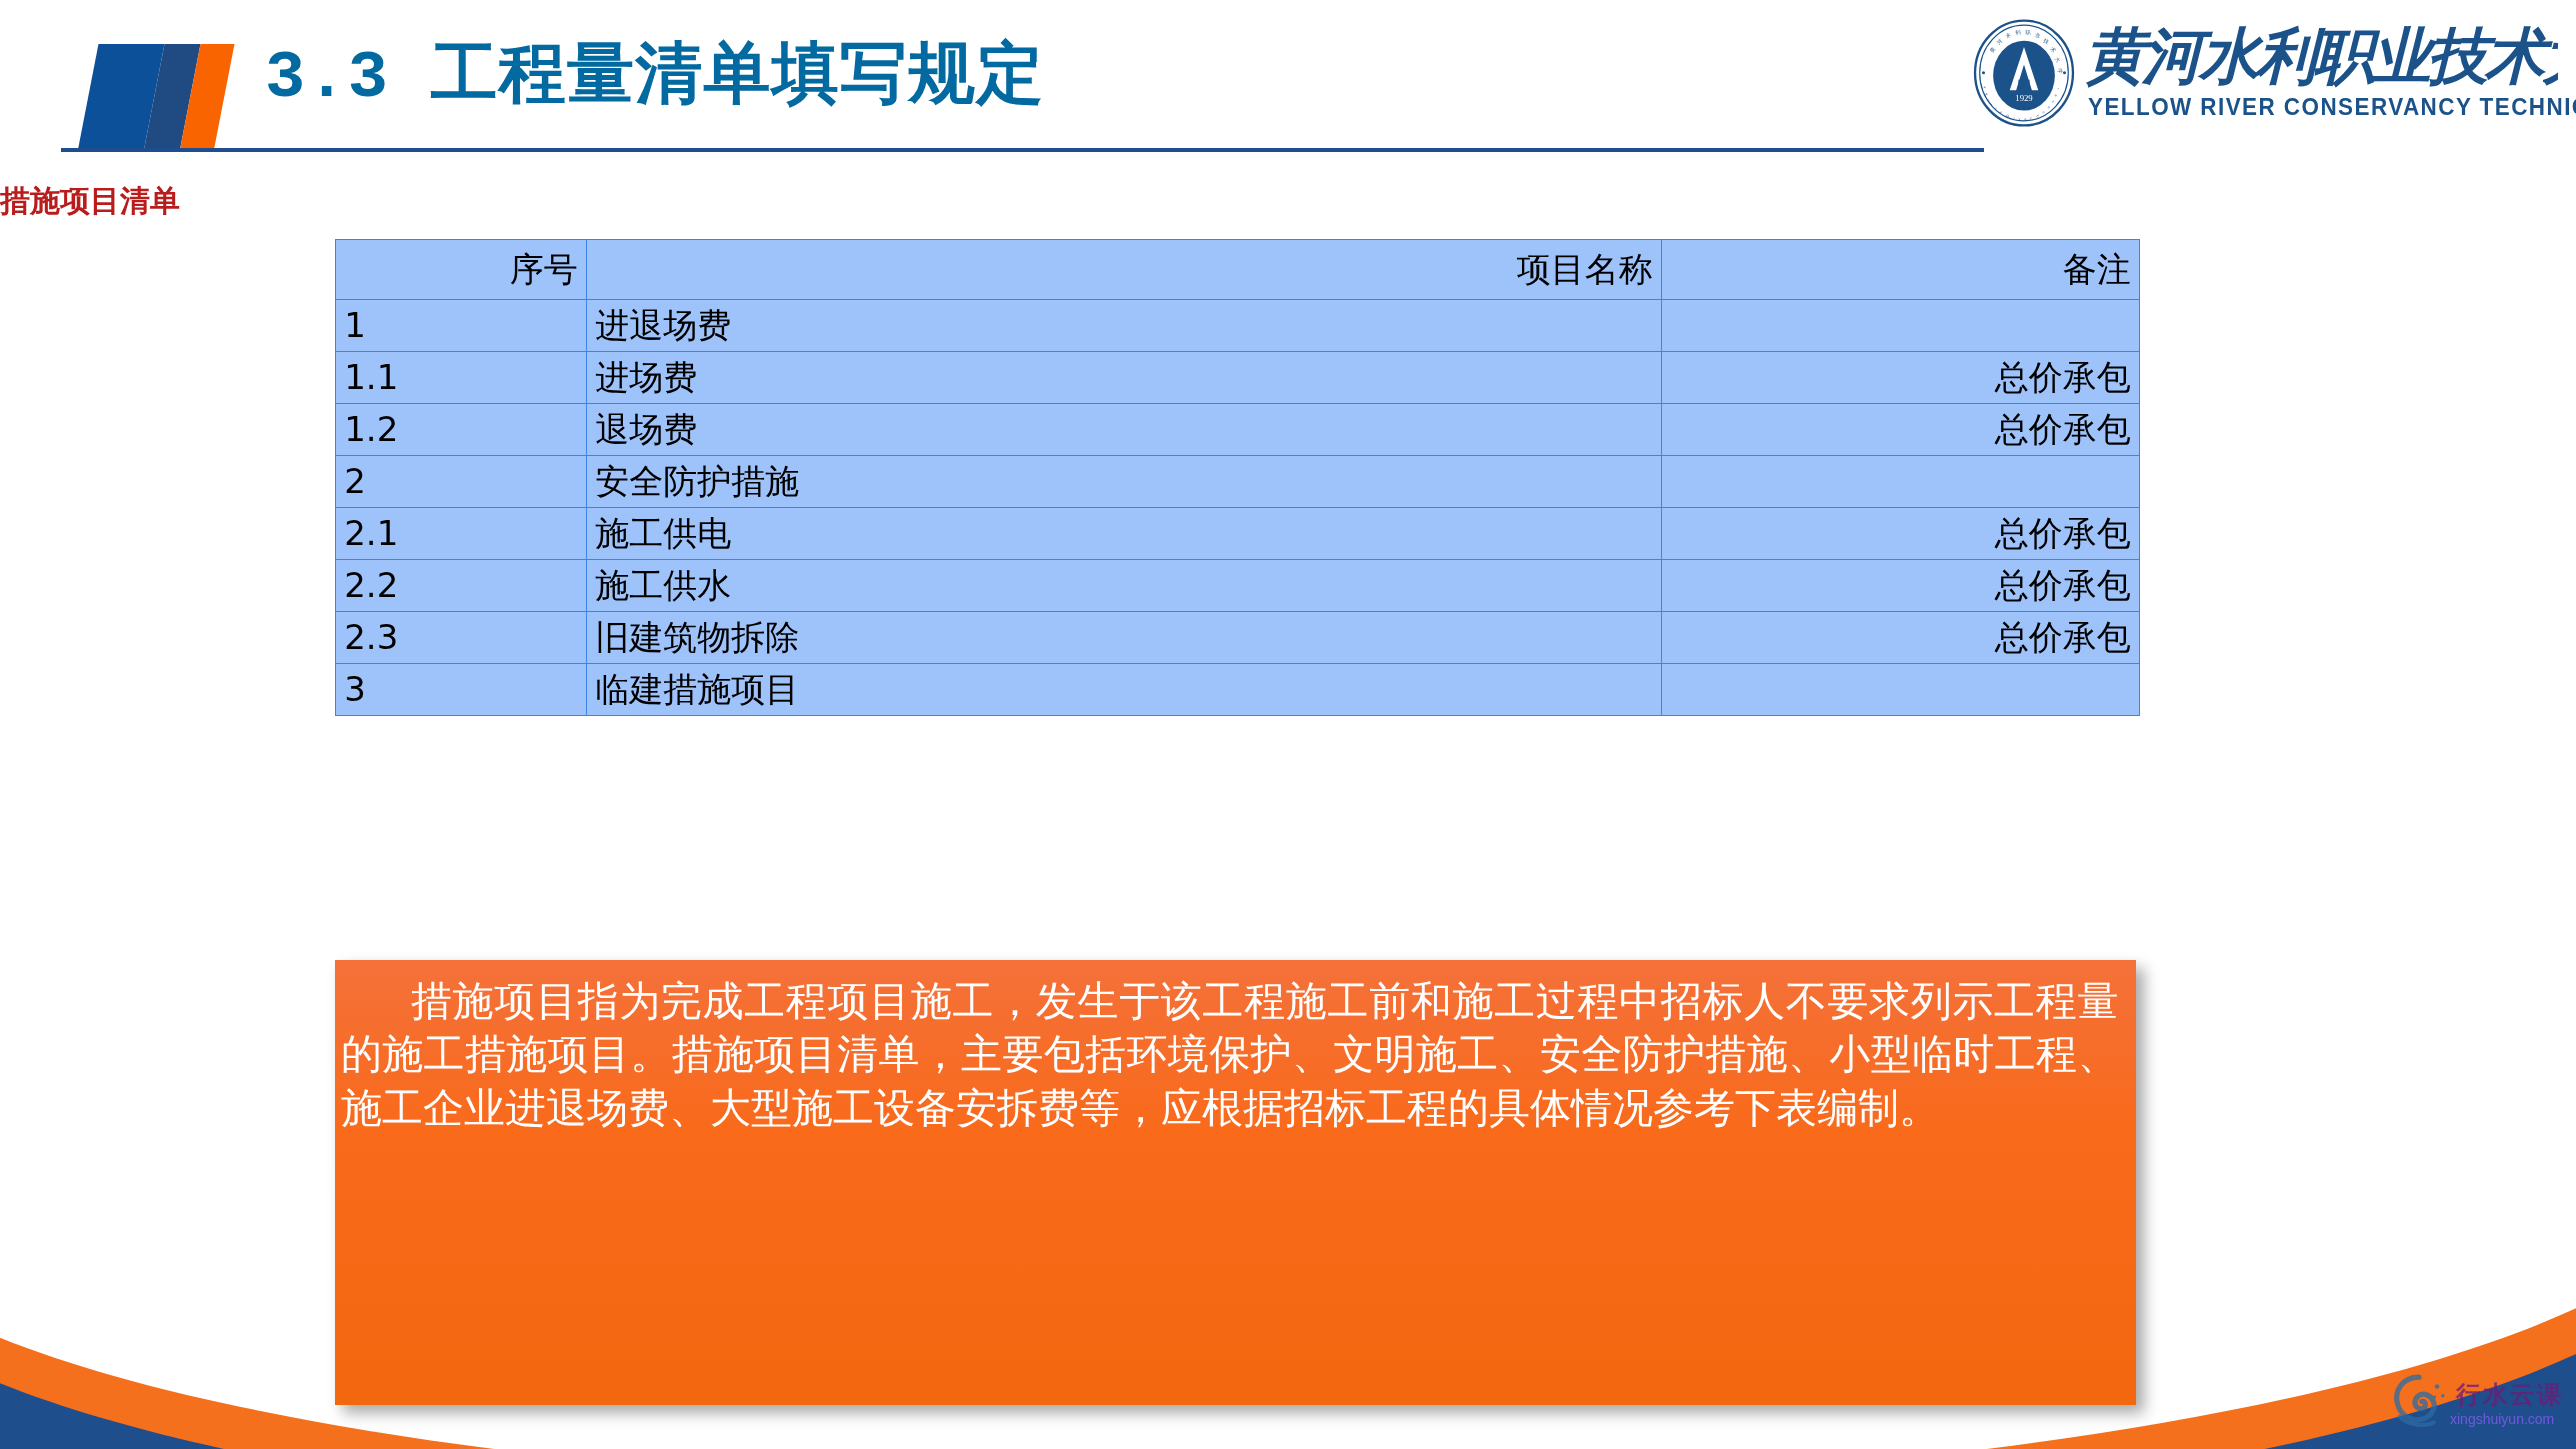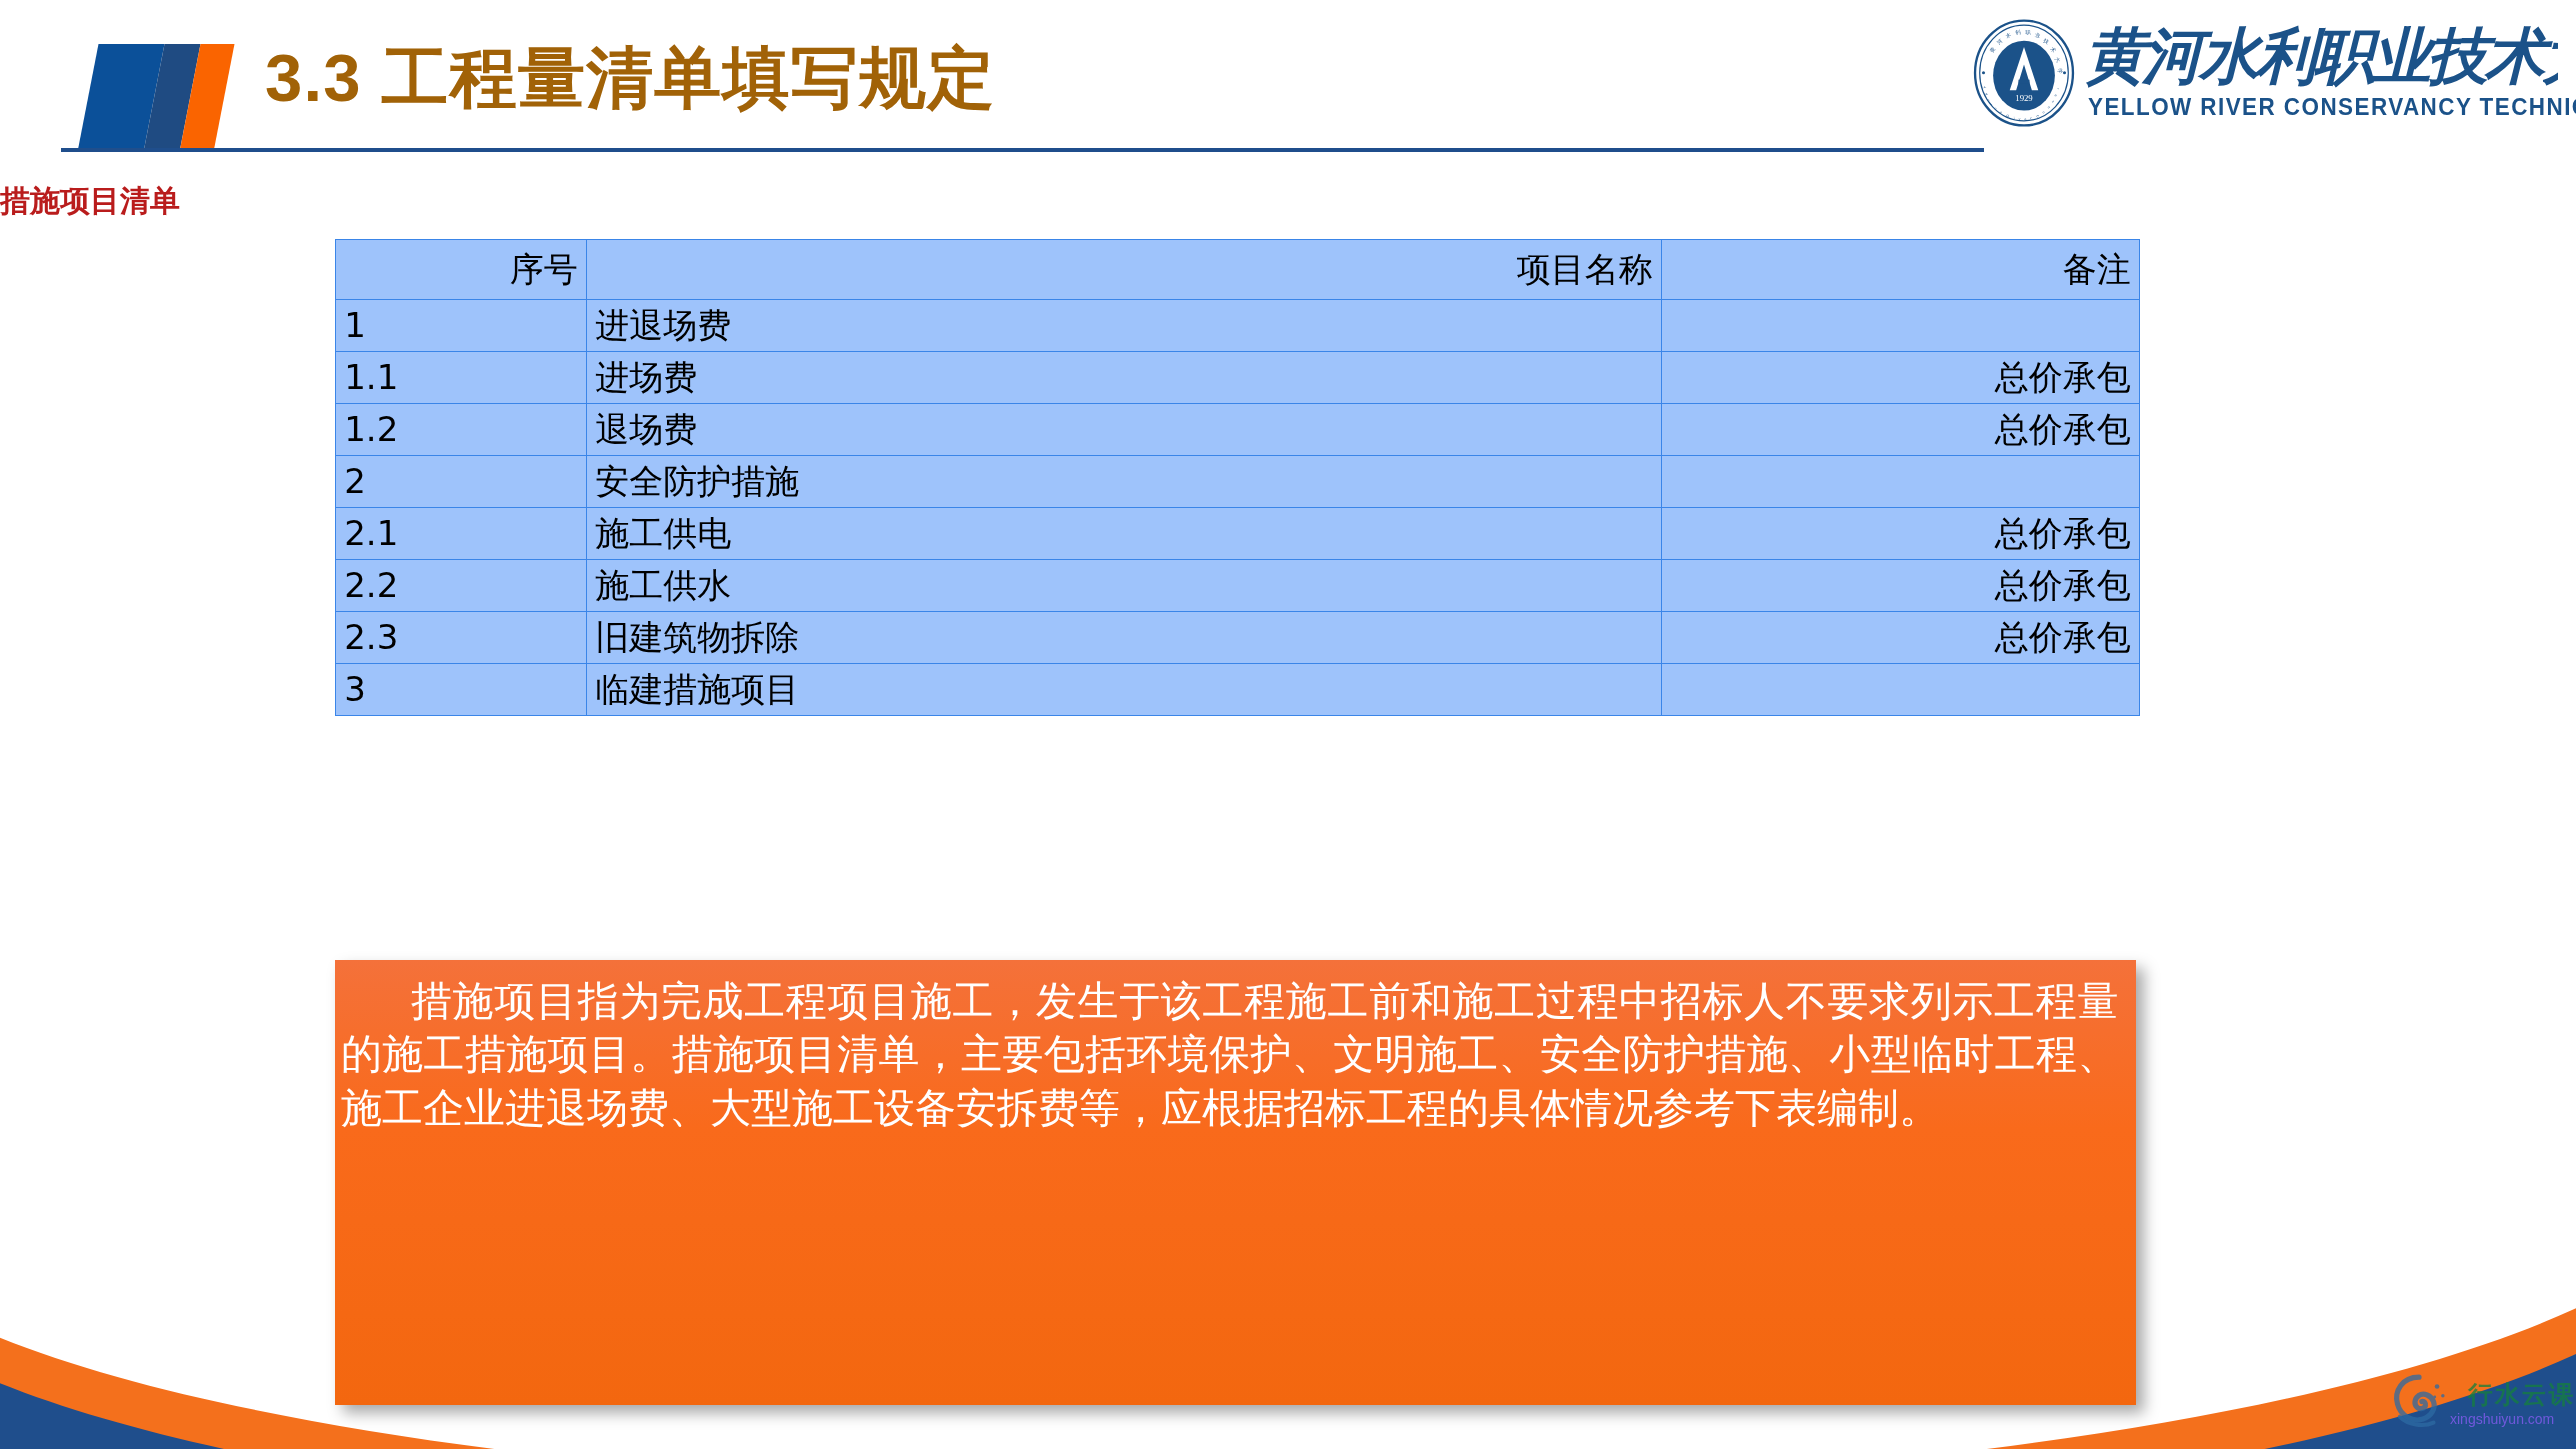--- a/index.html
+++ b/index.html
@@ -15,22 +15,22 @@
   
   .title-bars{position:absolute;left:88px;top:44px;width:152px;height:108px;}
   .tbar{position:absolute;top:0;height:108px;transform:skewX(-11deg);}
   .tbar.b1{left:0px;width:66px;background:#0B5099;}
   .tbar.b2{left:66px;width:36px;background:#1F4B82;}
   .tbar.b3{left:102px;width:34px;background:#FA6400;}
 
   .slide-title{
     position:absolute;left:265px;top:43px;
     font-size:67px;font-weight:bold;letter-spacing:1.2px;
-    color:#a16207;white-space:nowrap;line-height:1.05;
-    font-family:Liberation Sans, sans-serif;
+    color:#0369a1;white-space:nowrap;line-height:1.05;
+    font-family:Liberation Mono, monospace;
   }
   .title-rule{
     position:absolute;left:61px;top:148px;width:1923px;height:4.1px;
     background:#1F4E8C;
   }
 
   
   .logo{position:absolute;left:1973px;top:13px;width:591px;height:120px;}
   .logo-seal{position:absolute;left:0;top:5.9px;width:102px;height:108px;}
   .logo-cn{
@@ -92,22 +92,22 @@
     text-justify:inter-character;
     letter-spacing:0px;
   }
 
   
   .bottom-deco{position:absolute;left:0;bottom:0;width:2576px;height:211px;overflow:hidden;}
 
   
   .watermark{position:absolute;right:13px;bottom:10.5px;width:176px;height:70px;opacity:0.75;}
   .wm-text{
-    position:absolute;left:81px;top:9.4px;
-    font-size:24.6px;font-weight:bold;color:#15803d;
+    position:absolute;left:69px;top:9.4px;
+    font-size:24.6px;font-weight:bold;color:#701a75;
     font-family:Liberation Serif, serif;
     letter-spacing:2.3px;white-space:nowrap;
   }
   .wm-url{
     position:absolute;left:63px;top:42px;
     font-size:14px;color:#8b5cf6;white-space:nowrap;
     font-family:"Liberation Sans","DejaVu Sans",sans-serif;
   }
 </style>
 </head>

